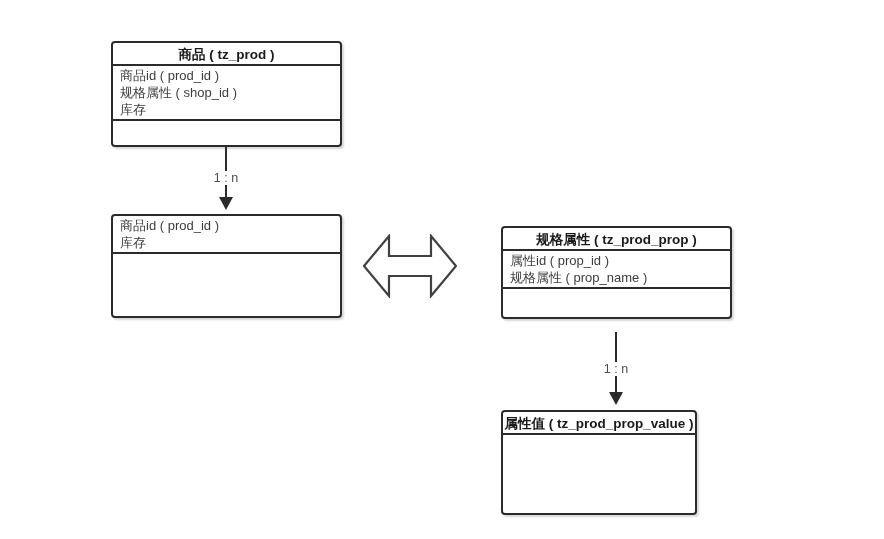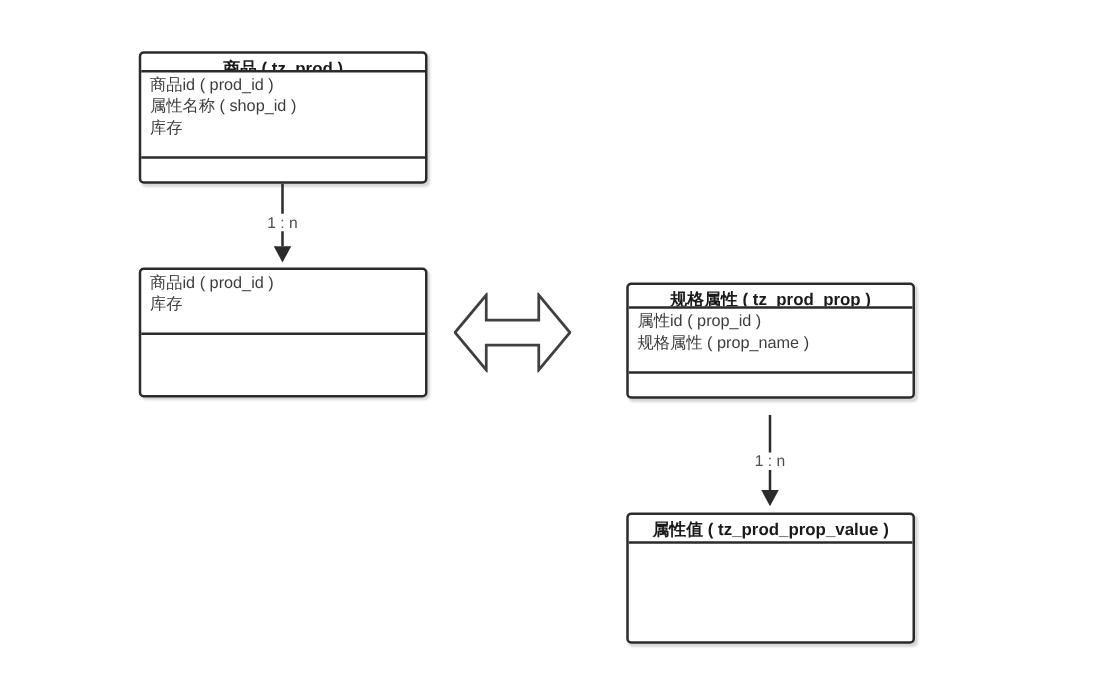--- a/index.html
+++ b/index.html
@@ -37,21 +37,21 @@
     line-height: 23px;
     text-align: center;
     font-size: 13.5px;
     font-weight: bold;
     color: var(--title_text);
     border-bottom: 2px solid var(--entity_border);
     white-space: nowrap;
     overflow: hidden;
   }
   .entity-fields {
-    padding: 1px 6px 15px 7px;
+    padding: 1px 6px 1px 7px;
     border-bottom: 2px solid var(--entity_border);
   }
   .field {
     font-size: 13px;
     line-height: 17px;
     color: var(--field_text);
     white-space: nowrap;
     overflow: hidden;
   }
   .entity-footer { flex: 1; min-height: 18px; }
@@ -81,21 +81,21 @@
 </style>
 </head>
 <body>
 
 <div class="canvas">
 
   <div class="entity" style="left:111px; top:41px; width:231px; height:106px;">
     <div class="entity-title">商品 ( tz_prod )</div>
     <div class="entity-fields">
       <div class="field">商品id ( prod_id )</div>
-      <div class="field">属性名称 ( shop_id )</div>
+      <div class="field">规格属性 ( shop_id )</div>
       <div class="field">库存</div>
     </div>
     <div class="entity-footer"></div>
   </div>
 
   <div class="rel-line" style="left:225px; top:147px; height:50px;"></div>
   <div class="rel-arrowhead" style="left:219px; top:197px;"></div>
   <span class="rel-label" style="left:226px; top:178px;">1 : n</span>
 
   <div class="entity" style="left:111px; top:214px; width:231px; height:104px;">
@@ -116,18 +116,18 @@
       <div class="field">属性id ( prop_id )</div>
       <div class="field">规格属性 ( prop_name )</div>
     </div>
     <div class="entity-footer"></div>
   </div>
 
   <div class="rel-line" style="left:615px; top:332px; height:60px;"></div>
   <div class="rel-arrowhead" style="left:609px; top:392px;"></div>
   <span class="rel-label" style="left:616px; top:369px;">1 : n</span>
 
-  <div class="entity" style="left:501px; top:410px; width:231px; height:105px;">
+  <div class="entity" style="left:501px; top:410px; width:196px; height:105px;">
     <div class="entity-title">属性值 ( tz_prod_prop_value )</div>
     <div class="entity-footer"></div>
   </div>
 
 </div>
 
 </body></html>

